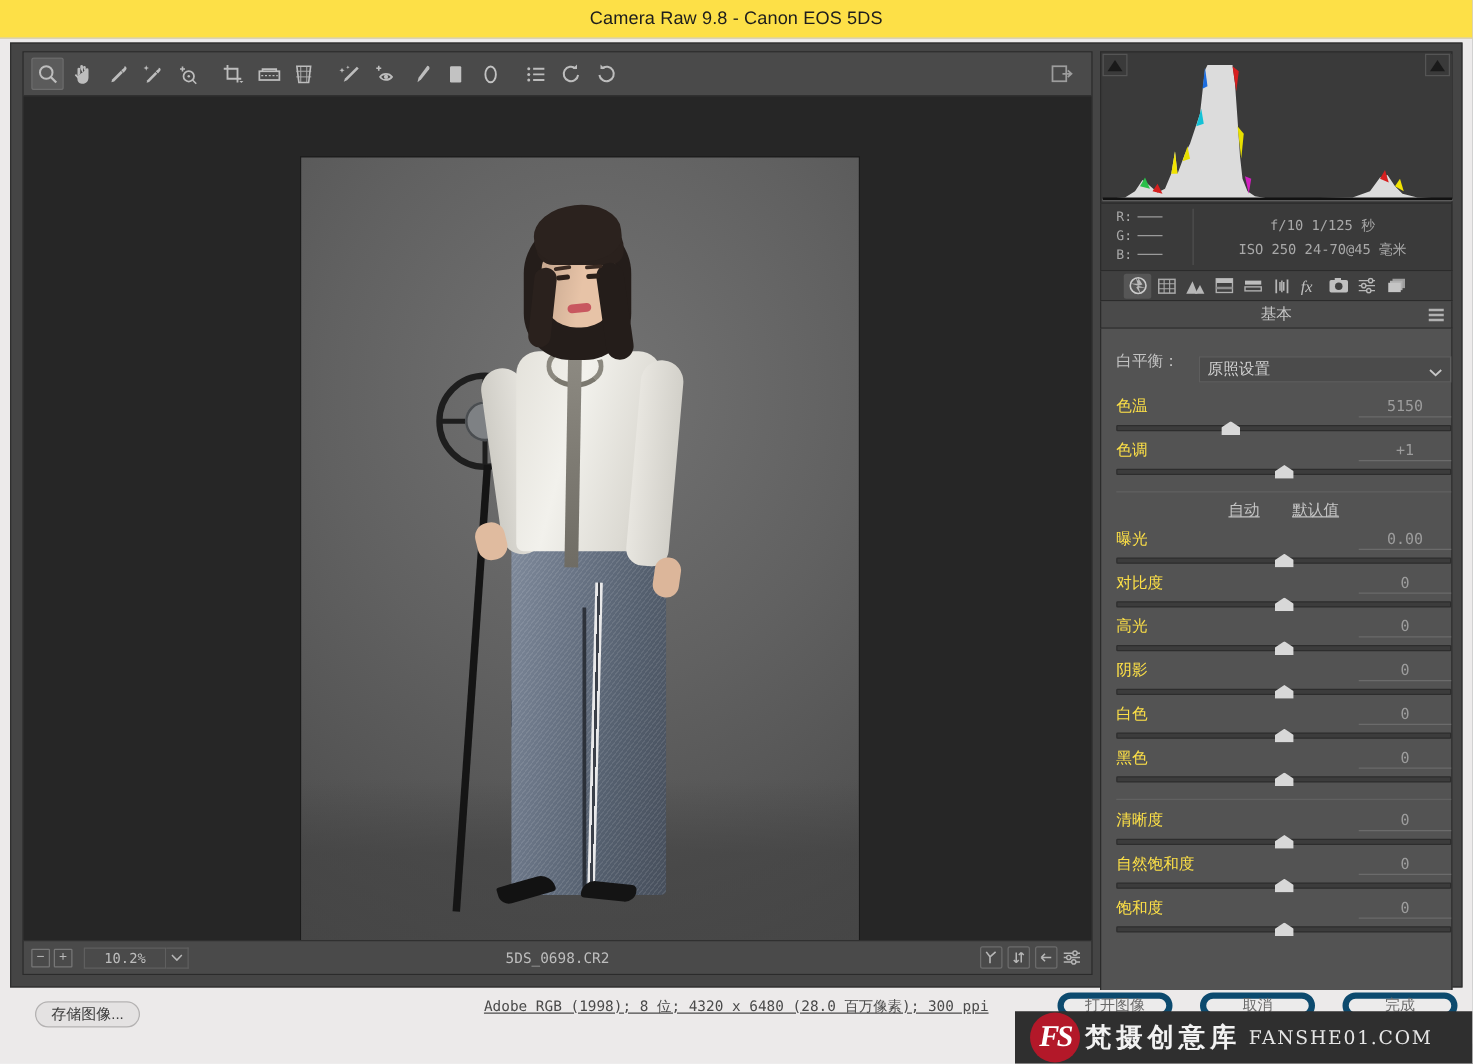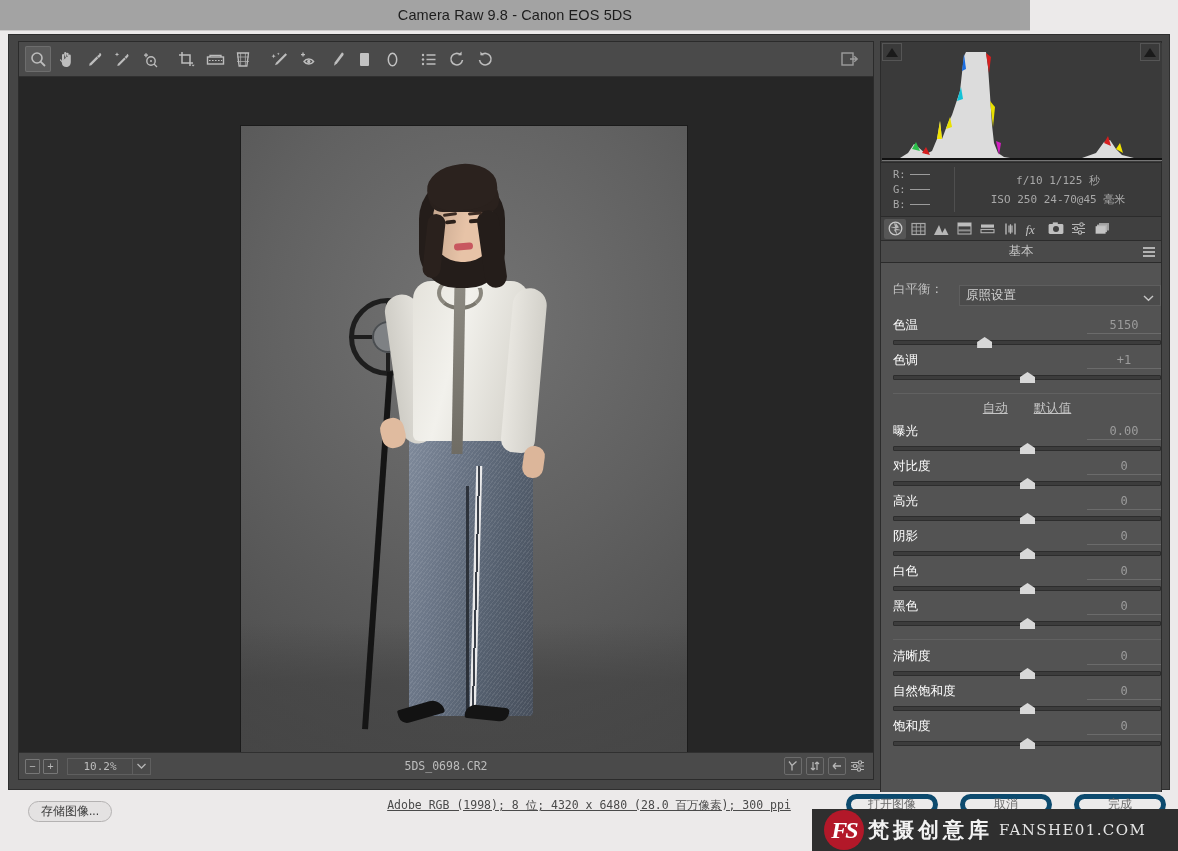--- a/index.html
+++ b/index.html
@@ -12,22 +12,22 @@
   }
   #app {
     position: relative;
     width: 1178px; height: 851px;
     background: #eceaea;
   }
 
   
   .titlebar {
     position: absolute; left: 0; top: 0;
-    width: 1030px; height: 31px;
-    background: #a3a3a3;
+    width: 1178px; height: 31px;
+    background: #fde047;
     border-bottom: 1px solid #cfcdcd;
     display: flex; align-items: center; justify-content: center;
   }
   .titlebar .title {
     font-size: 14.5px; color: #1d1d1d; letter-spacing: .1px;
   }
 
   
   .workspace {
     position: absolute; left: 8px; top: 34px;
@@ -220,21 +220,21 @@
     height: 54px; background: #3a3a3a; border: 1px solid #2b2b2b; border-top: none;
     display: flex; align-items: center; color: #a8a8a8;
     font-family: "DejaVu Sans Mono", monospace;
   }
   .rgb-left { width: 74px; padding-left: 12px; font-size: 10.5px; line-height: 15px; border-right: 1px solid #4f4f4f; }
   .rgb-left .dash { display: inline-block; width: 20px; border-bottom: 1px solid #9b9b9b; vertical-align: 3px; margin-left: 4px; }
   .rgb-right { flex: 1; text-align: center; font-size: 11px; line-height: 19px; color: #a8a8a8; }
 
   .tabs {
     height: 24px; background: #404040; border: 1px solid #2b2b2b; border-top: none;
-    display: flex; align-items: center; padding-left: 3px; gap: 1px;
+    display: flex; align-items: center; padding-left: 18px; gap: 1px;
   }
   .tabbtn { width: 22px; height: 20px; display: flex; align-items: center; justify-content: center; border-radius: 2px; }
   .tabbtn.sel { background: #565656; }
 
   .panel-title {
     height: 22px; background: #4a4a4a; border: 1px solid #2b2b2b; border-top: none;
     display: flex; align-items: center; justify-content: center; position: relative;
     color: #c5c5c5; font-size: 12.5px;
   }
   .panel-menu { position: absolute; right: 6px; display: flex; flex-direction: column; gap: 2px; }
@@ -250,21 +250,21 @@
   .wb-select {
     flex: 1; height: 21px; background: #4b4b4b; border: 1px solid #5e5e5e;
     display: flex; align-items: center; padding: 0 6px; color: #d2d2d2; font-size: 12.5px;
     position: relative;
     margin-top: 12px;
   }
   .wb-select .chev { position: absolute; right: 6px; top: 5px; }
 
   .slider-row { margin-bottom: 1px; }
   .slider-head { display: flex; align-items: flex-end; justify-content: space-between; height: 19px; }
-  .slider-name { color: #ffffff; font-size: 12.5px; margin-top: 16px; }
+  .slider-name { color: #fde047; font-size: 12.5px; margin-top: 16px; }
   .slider-val {
     color: #9c9c9c; font-size: 12px; font-family: "DejaVu Sans Mono", monospace;
     width: 74px; text-align: center; border-bottom: 1px solid #6b6b6b; padding-bottom: 1px;
   }
   .track {
     position: relative; height: 12px; margin-top: 3px;
   }
   .track .rail {
     position: absolute; left: 0; right: 0; top: 3px; height: 5px;
     background: #3c3c3c; border: 1px solid #2d2d2d; border-radius: 1px;

